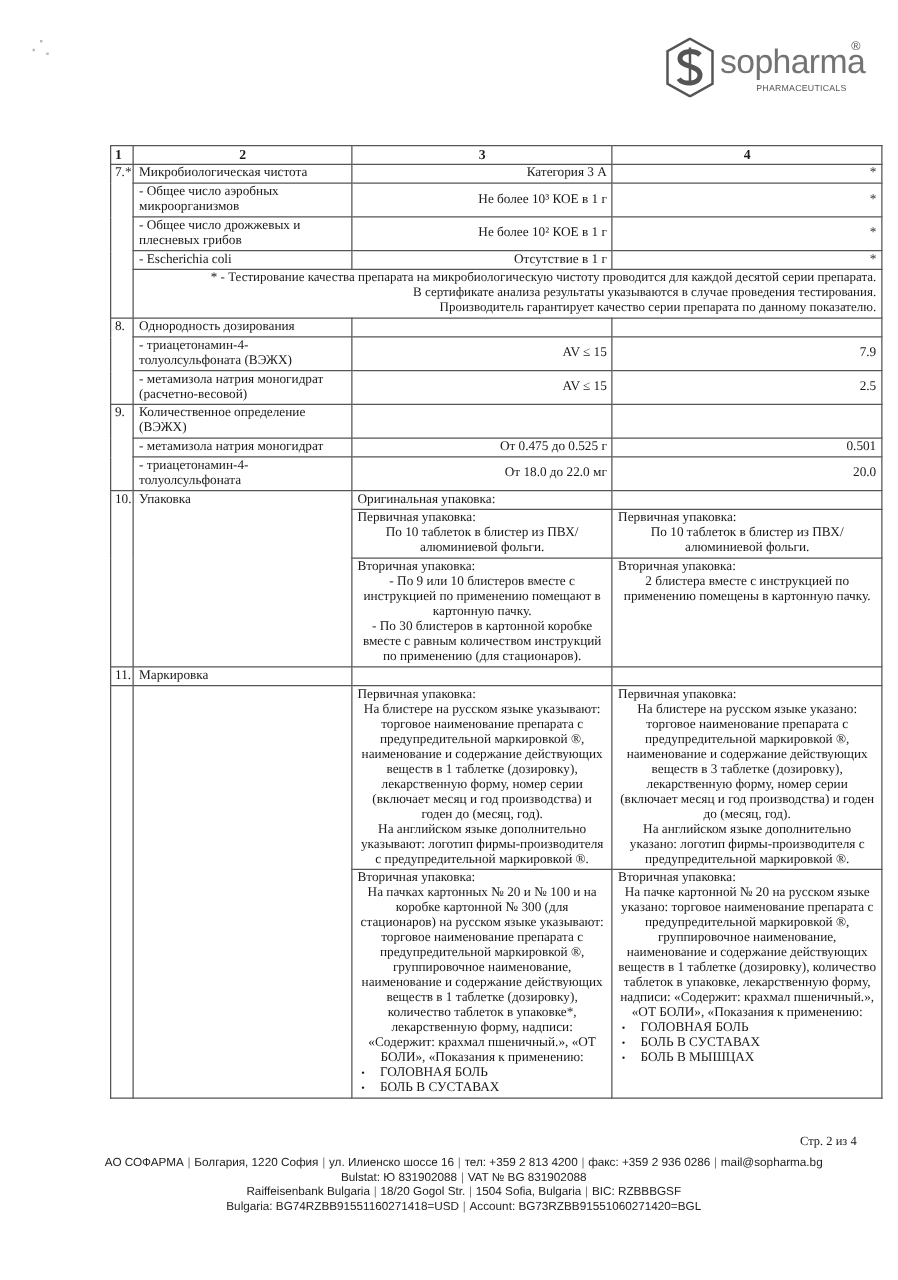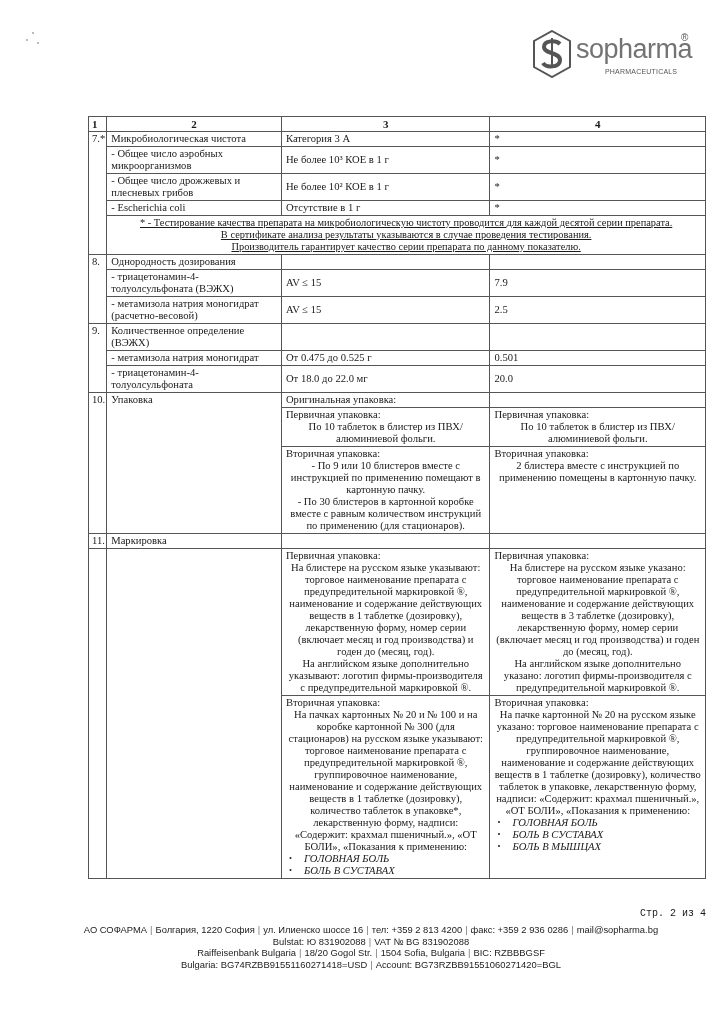--- a/index.html
+++ b/index.html
@@ -10,31 +10,31 @@
   .logo-reg { position:absolute; left:149px; top:2px; font-family:"Liberation Sans", sans-serif; font-size:10px; color:#555; }
   .logo-sub { position:absolute; left:73px; top:38px; font-family:"Liberation Sans", sans-serif; font-size:7px; color:#555; letter-spacing:0.2px; }
   .specks { position:absolute; left:26px; top:30px; width:20px; height:20px; }
   .speck { position:absolute; width:2px; height:2px; background:#bbb; }
 
   table.spec { position:absolute; left:88px; top:116px; width:618px; border-collapse:collapse; font-size:10.6px; line-height:12px; }
   table.spec td { border:1px solid #555; padding:1px 4px; vertical-align:top; }
   col.c1 { width:18px; } col.c2 { width:175px; } col.c3 { width:209px; } col.c4 { width:216px; }
   .hdr td { font-weight:bold; text-align:center; font-size:11px; padding:0 2px; }
   .hdr td.num { text-align:left; }
-  .center { text-align:left;margin-top:48px; }
+  .center { text-align:right;margin-top:48px; }
   .mid { vertical-align:middle !important; }
   .num { padding-left:3px !important; padding-right:1px !important; }
-  .note { text-align:center; font-size:10.4px;text-decoration:underline; }
+  .note { text-align:right; font-size:10.4px; }
   .sub-title { display:block; text-align:left; }
   .block { text-align:center; display:block; }
   ul.ind { list-style:none; margin:0; padding:0 0 0 0; text-align:left; }
-  ul.ind li { position:relative; padding-left:18px;font-style:italic; }
+  ul.ind li { position:relative; padding-left:18px; }
   ul.ind li::before { content:"•"; position:absolute; left:3px; font-size:8px; }
 
-  .pageno { position:absolute; left:640px; top:908px; font-size:10px;font-family:Liberation Mono, monospace; }
+  .pageno { position:absolute; left:640px; top:908px; font-size:10px; }
   .footer { position:absolute; left:12px; top:924px; width:718px; text-align:center; font-family:"Liberation Sans", sans-serif; font-size:9.4px; line-height:11.5px; color:#222; }
   .footer .sep { color:#777; margin:0 3px; }
   .footer .site { margin-top:9px; font-size:11px; }
 </style>
 </head>
 <body>
 
 <div class="specks">
   <div class="speck" style="left:6px;top:2px"></div>
   <div class="speck" style="left:0;top:9px"></div>

